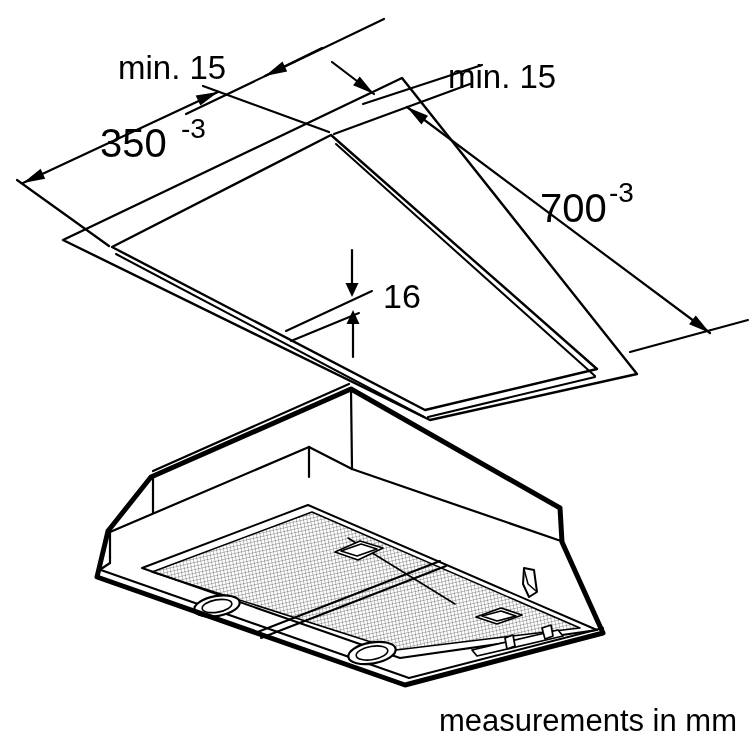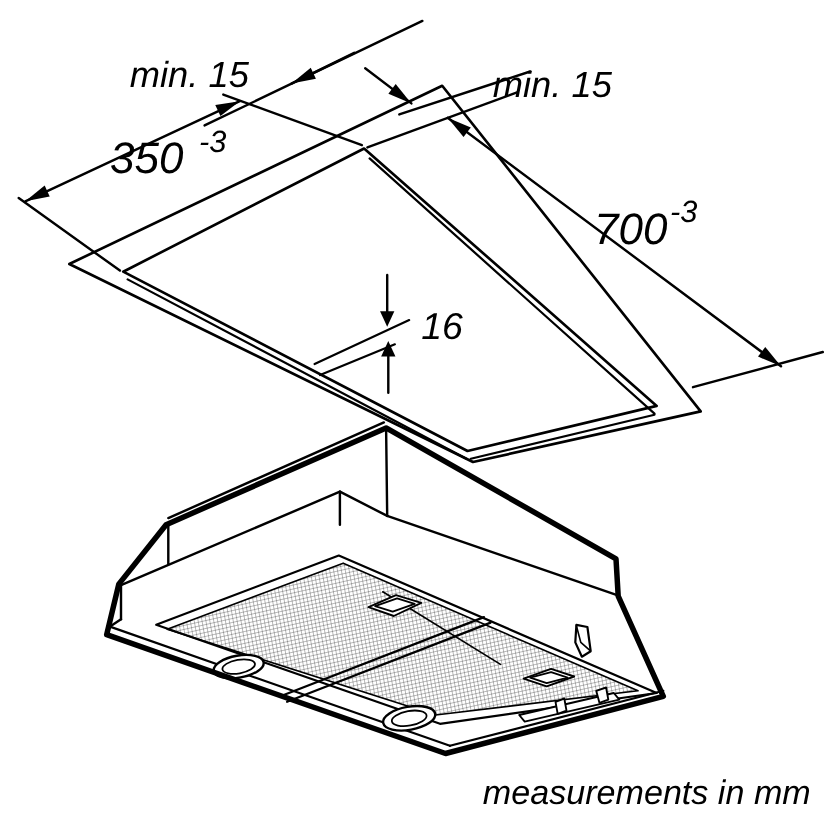--- a/index.html
+++ b/index.html
@@ -9,21 +9,20 @@
     width: 750px;
     height: 750px;
     overflow: hidden;
     font-family: "Liberation Sans", sans-serif;
   }
   #stage {
     position: relative;
     width: 750px;
     height: 750px;
     background: var(--bg, #ffffff);
-    font-style: italic;
   }
   svg { display: block; }
   .dim-text {
     font-family: "Liberation Sans", sans-serif;
     fill: var(--ink, #000000);
   }
   .t33 { font-size: 33px; }
   .t40 { font-size: 40px; }
   .t28 { font-size: 28px; }
   .t34 { font-size: 34px; }

